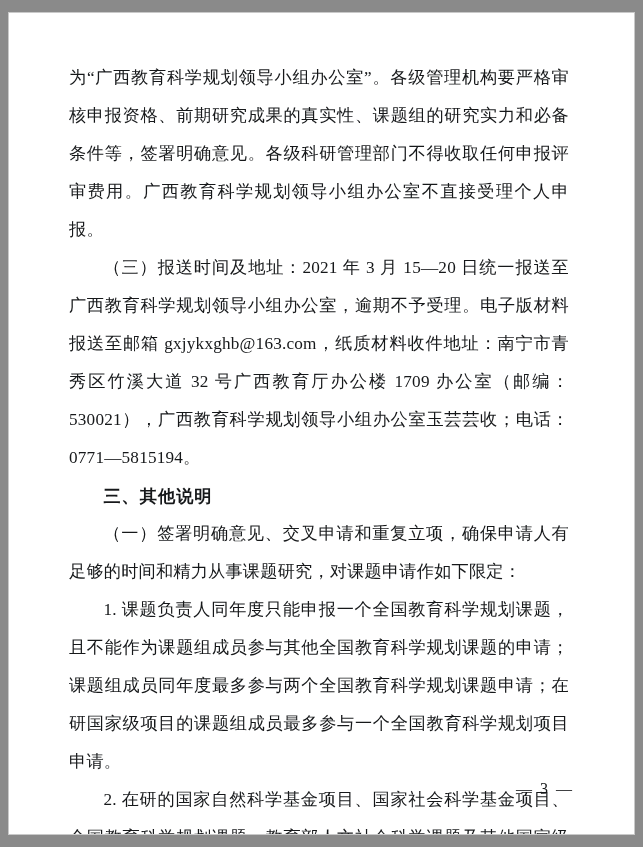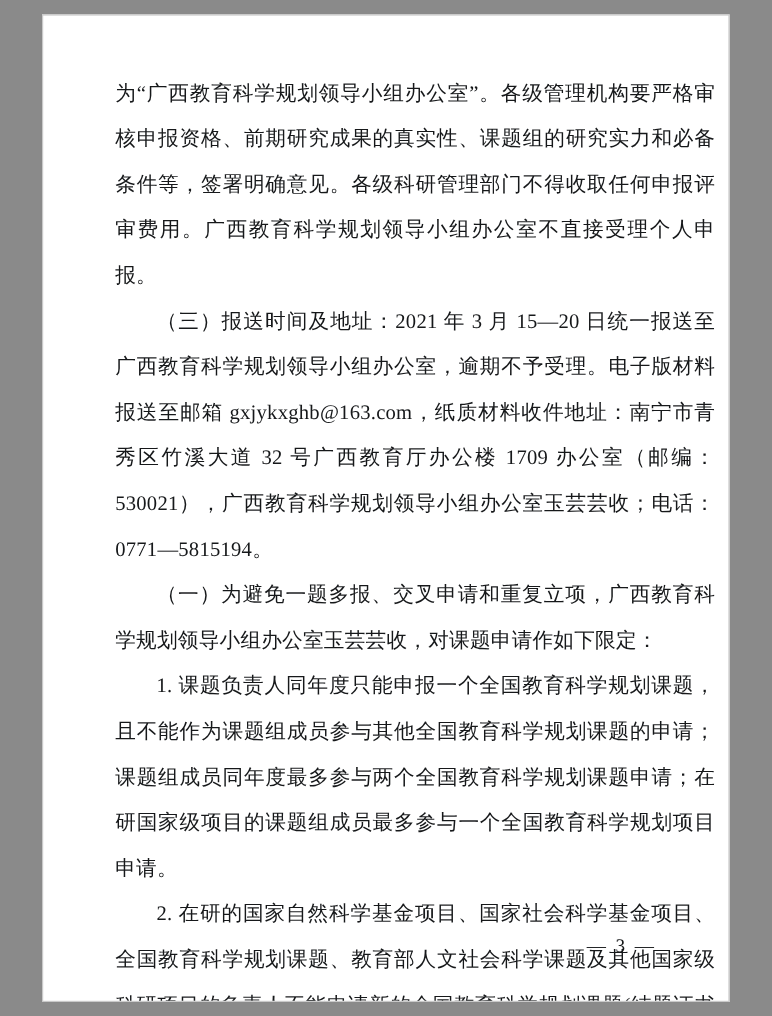--- a/index.html
+++ b/index.html
@@ -10,21 +10,21 @@
   body {
     width: 643px;
     height: 847px;
     display: flex;
     align-items: flex-start;
     justify-content: center;
     font-family: "Liberation Serif", serif;
   }
   .page {
     position: relative;
-    width: 573px;
+    width: 627px;
     height: 823px;
     margin-top: 12px;
     background: #ffffff;
     border: 1px solid #c9c9c9;
     box-sizing: border-box;
     overflow: hidden;
   }
   .content {
     position: absolute;
     left: 60px;
@@ -62,18 +62,19 @@
     letter-spacing: 2px;
   }
 </style>
 </head>
 <body>
 
 <div class="page">
   <div class="content">
     <p class="plain">为“广西教育科学规划领导小组办公室”。各级管理机构要严格审核申报资格、前期研究成果的真实性、课题组的研究实力和必备条件等，签署明确意见。各级科研管理部门不得收取任何申报评审费用。广西教育科学规划领导小组办公室不直接受理个人申报。</p>
     <p class="indent">（三）报送时间及地址：2021 年 3 月 15—20 日统一报送至广西教育科学规划领导小组办公室，逾期不予受理。电子版材料报送至邮箱 gxjykxghb@163.com，纸质材料收件地址：南宁市青秀区竹溪大道 32 号广西教育厅办公楼 1709 办公室（邮编：530021），广西教育科学规划领导小组办公室玉芸芸收；电话：0771—5815194。</p>
-    <p class="indent">（一）为避免一题多报、交叉申请和重复立项，广西教育科学规划领导小组办公室玉芸芸收，对课题申请作如下限定：</p>
+    <p class="heading">三、其他说明</p>
+    <p class="indent">（一）签署明确意见、交叉申请和重复立项，确保申请人有足够的时间和精力从事课题研究，对课题申请作如下限定：</p>
     <p class="indent">1. 课题负责人同年度只能申报一个全国教育科学规划课题，且不能作为课题组成员参与其他全国教育科学规划课题的申请；课题组成员同年度最多参与两个全国教育科学规划课题申请；在研国家级项目的课题组成员最多参与一个全国教育科学规划项目申请。</p>
     <p class="indent">2. 在研的国家自然科学基金项目、国家社会科学基金项目、全国教育科学规划课题、教育部人文社会科学课题及其他国家级科研项目的负责人不能申请新的全国教育科学规划课题(结题证书标注日期在 2021 年 4 月 9 日之前的，或在 4 月 9 日前已经提</p>
   </div>
   <div class="footer">— 3 —</div>
 </div>
 
 </body></html>

